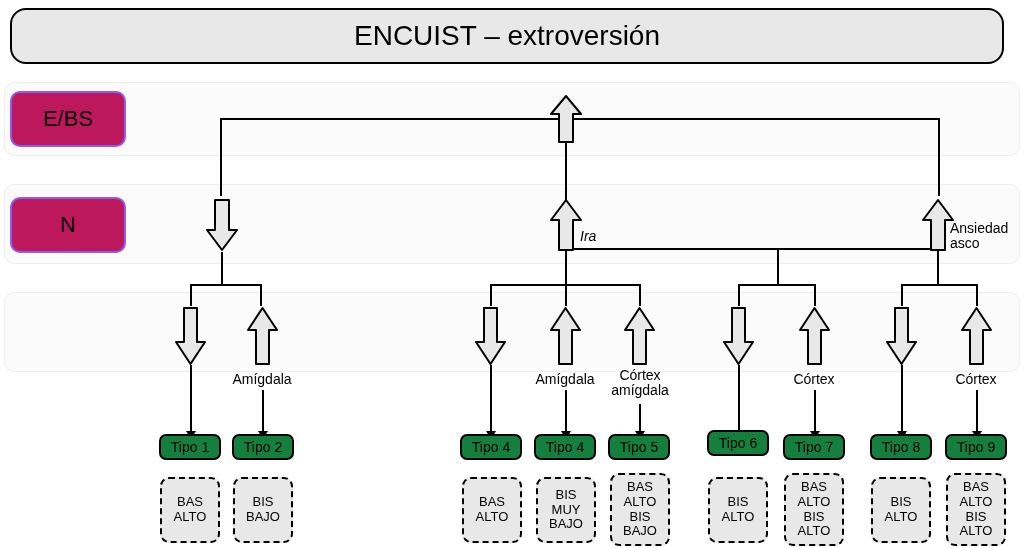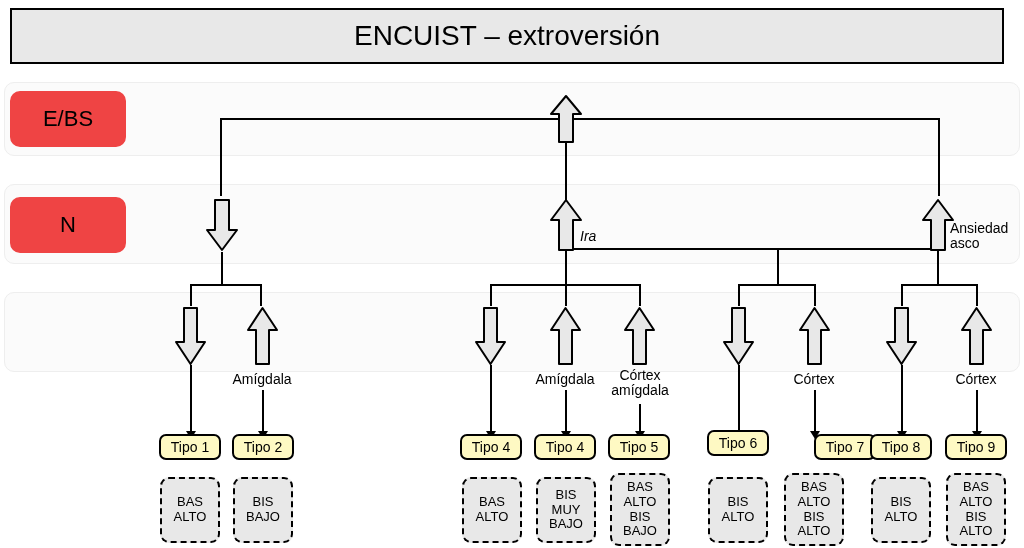--- a/index.html
+++ b/index.html
@@ -20,21 +20,21 @@
   
   .title-box {
     position: absolute;
     left: 10px;
     top: 8px;
     width: 994px;
     height: 56px;
     box-sizing: border-box;
     background: #e8e8e8;
     border: 2px solid #000;
-    border-radius: 0;
+    border-radius: 16px;
     display: flex;
     align-items: center;
     justify-content: center;
     font-size: 28px;
     color: #000;
   }
   
   .band {
     position: absolute;
     left: 4px;
@@ -43,22 +43,22 @@
     background: #fbfbfb;
     border: 1px solid #eeeeee;
     border-radius: 10px;
   }
   .row-label {
     position: absolute;
     left: 10px;
     width: 116px;
     height: 56px;
     box-sizing: border-box;
-    background: #ef4444;
-    border: 2px solid #ef4444;
+    background: #be185d;
+    border: 2px solid #8b5cf6;
     border-radius: 10px;
     display: flex;
     align-items: center;
     justify-content: center;
     font-size: 22px;
     color: #000;
   }
   
   .ln {
     position: absolute;
@@ -94,21 +94,21 @@
     text-align: center;
     line-height: 1.05;
     white-space: pre-line;
   }
   
   .tipo {
     position: absolute;
     width: 62px;
     height: 26px;
     box-sizing: border-box;
-    background: #fef9c3;
+    background: #15803d;
     border: 2px solid #000;
     border-radius: 7px;
     display: flex;
     align-items: center;
     justify-content: center;
     font-size: 14px;
     color: #000;
   }
   
   .trait {
@@ -276,21 +276,21 @@
 amígdala</div>
   <div class="center-label" style="left:774px; top:372px; width:80px;">Córtex</div>
   <div class="center-label" style="left:936px; top:372px; width:80px;">Córtex</div>
 
   <div class="tipo" style="left:159px; top:434px;">Tipo 1</div>
   <div class="tipo" style="left:232px; top:434px;">Tipo 2</div>
   <div class="tipo" style="left:460px; top:434px;">Tipo 4</div>
   <div class="tipo" style="left:534px; top:434px;">Tipo 4</div>
   <div class="tipo" style="left:608px; top:434px;text-align:right;">Tipo 5</div>
   <div class="tipo" style="left:707px; top:430px;">Tipo 6</div>
-  <div class="tipo" style="left:814px; top:434px;">Tipo 7</div>
+  <div class="tipo" style="left:783px; top:434px;">Tipo 7</div>
   <div class="tipo" style="left:870px; top:434px;">Tipo 8</div>
   <div class="tipo" style="left:945px; top:434px;">Tipo 9</div>
 
   <div class="trait" style="left:160px; top:477px; height:66px;">BAS
 ALTO</div>
   <div class="trait" style="left:233px; top:477px; height:66px;">BIS
 BAJO</div>
   <div class="trait" style="left:462px; top:477px; height:66px;">BAS
 ALTO</div>
   <div class="trait" style="left:536px; top:477px; height:66px;">BIS

